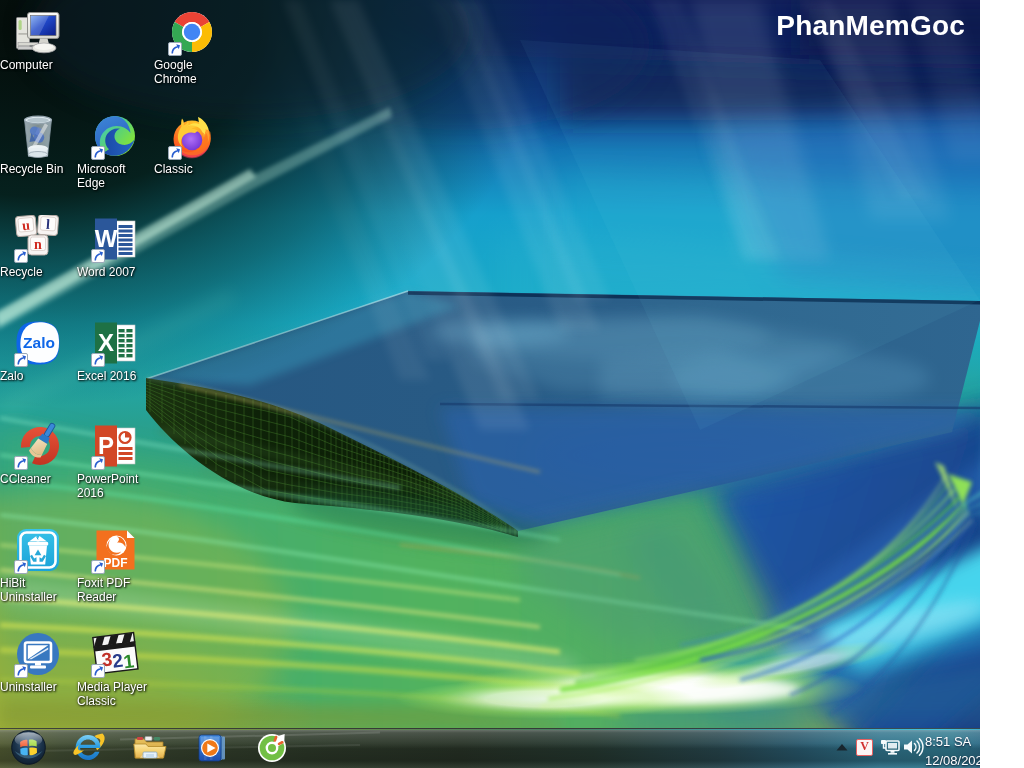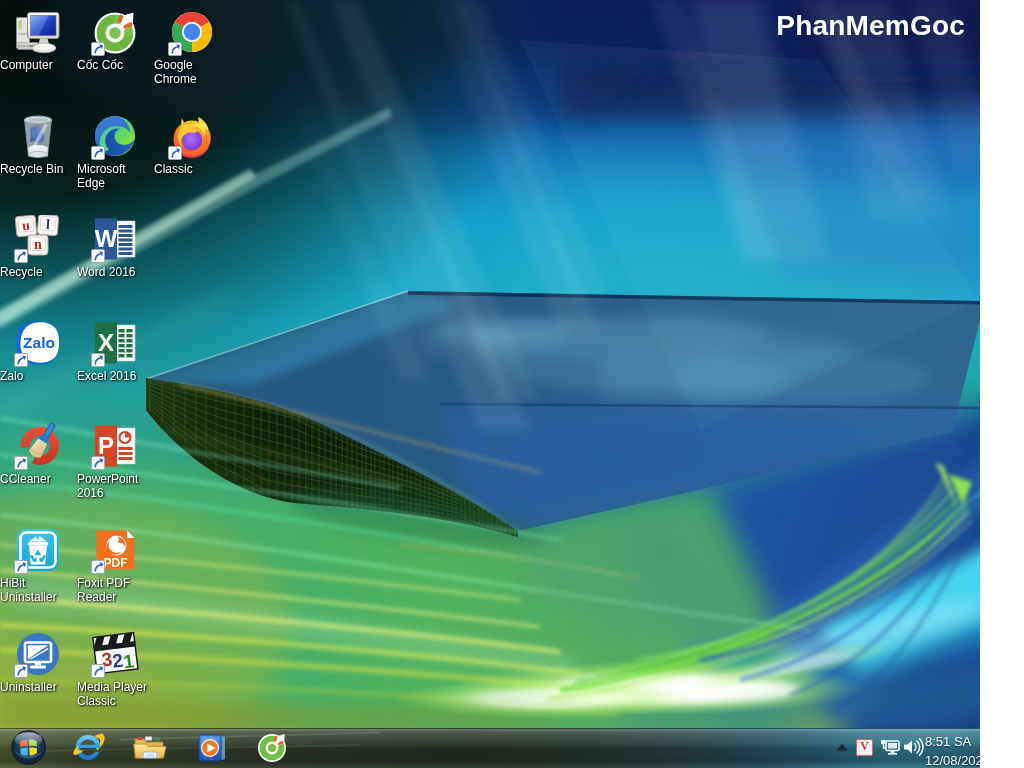--- a/index.html
+++ b/index.html
@@ -308,40 +308,20 @@
 <rect x="13.5" y="4.5" width="31.5" height="26" rx="2.5" fill="url(#mon)" stroke="#90908c" stroke-width="1"></rect>
 <rect x="16.5" y="7.5" width="25.5" height="20" fill="url(#scr)" stroke="#68686a" stroke-width=".7"></rect>
 <path d="M16.5,7.5 L35,7.5 L25,27.5 L16.5,27.5 Z" fill="#ffffff" opacity=".18"></path>
 </g>
 <path d="M26,30.5 L33.5,30.5 L35,36 L24.5,36 Z" fill="#d4d4ce"></path>
 <ellipse cx="30" cy="40" rx="12" ry="4.8" fill="#e8e8e2" stroke="#98989a" stroke-width=".8"></ellipse>
 <ellipse cx="30" cy="38.8" rx="9.5" ry="3.2" fill="#f6f6f2"></ellipse>
 </svg>
       <div class="lb">Computer</div>
     </div>
-<div class="di" style="left:77px;top:8px">
-      <svg class="main" width="48" height="48" viewBox="0 0 48 48">
-<circle cx="24" cy="25" r="20.5" fill="#fff"></circle>
-<circle cx="24" cy="25" r="18.2" fill="#7cc24c"></circle>
-<path d="M24,6.8 A18.2,18.2 0 0 0 5.8,25 A18.2,18.2 0 0 0 24,43.2 A18.2,18.2 0 0 0 41.8,27.5 L24,25 Z" fill="#6cb83e"></path>
-<path d="M26.5,17.5 L30.6,7.9 A18.2,18.2 0 0 1 41.9,16.8 L32,23 Z" fill="#fff"></path>
-<path d="M30.6,7.9 L42.5,4.5 L41.9,16.8 A18.2,18.2 0 0 0 30.6,7.9 Z" fill="#fff"></path>
-<circle cx="24" cy="25" r="9.4" fill="#fff"></circle>
-<circle cx="24" cy="25" r="5.8" fill="#7cc24c"></circle>
-<g stroke="#e8622c" stroke-width="4" stroke-linecap="round">
-<path d="M28.4,13.6 L30.2,8.6"></path>
-<path d="M34.6,18.8 L39.4,16.4"></path>
-</g>
-        <g>
-<rect x="0.5" y="34.5" width="13" height="13" rx="1.5" fill="#fff" stroke="#9aa8b8" stroke-width="1"></rect>
-<path d="M3.5,45.5 C3.5,41.5 5.5,38.8 9.2,38.3 L8.2,36.2 L12,37.2 L10.8,41.2 L9.9,39.6 C6.8,40.2 5.2,42.2 5,45.5 Z" fill="#2a5fd0"></path>
-</g>
-      </svg>
-      <div class="lb">Cốc Cốc</div>
-    </div>
 <div class="di" style="left:154px;top:8px">
       <svg class="main" width="48" height="48" viewBox="0 0 48 48">
 <circle cx="24" cy="24" r="20" fill="#fff"></circle>
 <path d="M6.68,14 A20,20 0 0 1 41.32,14 L32.66,19 A10,10 0 0 0 15.34,19 Z" fill="#ea4335"></path>
 <path d="M6.68,14 A20,20 0 0 0 24,44 L24,34 A10,10 0 0 1 15.34,19 Z" fill="#34a853"></path>
 <path d="M24,44 A20,20 0 0 0 41.32,14 L32.66,19 A10,10 0 0 1 24,34 Z" fill="#fbbc05"></path>
 <circle cx="24" cy="24" r="9.9" fill="#fff"></circle>
 <circle cx="24" cy="24" r="8.2" fill="#4285f4"></circle>
 <g>
 <rect x="0.5" y="34.5" width="13" height="13" rx="1.5" fill="#fff" stroke="#9aa8b8" stroke-width="1"></rect>
@@ -461,21 +441,21 @@
         <rect x="27.5" y="28" width="14" height="3" fill="#2b579a"></rect>
         <rect x="27.5" y="32.5" width="14" height="3" fill="#2b579a"></rect>
         <rect x="27.5" y="37" width="14" height="3" fill="#2b579a"></rect>
 <rect x="4" y="3.5" width="22" height="41" fill="#2b579a"></rect>
 <text x="15" y="32" text-anchor="middle" font-family="Liberation Sans,sans-serif" font-size="24" font-weight="bold" fill="#fff">W</text>
 <g>
 <rect x="0.5" y="34.5" width="13" height="13" rx="1.5" fill="#fff" stroke="#9aa8b8" stroke-width="1"></rect>
 <path d="M3.5,45.5 C3.5,41.5 5.5,38.8 9.2,38.3 L8.2,36.2 L12,37.2 L10.8,41.2 L9.9,39.6 C6.8,40.2 5.2,42.2 5,45.5 Z" fill="#2a5fd0"></path>
 </g>
       </svg>
-      <div class="lb">Word 2016</div>
+      <div class="lb">Word 2007</div>
     </div>
 <div class="di" style="left:0px;top:319px">
       <svg class="main" width="48" height="48" viewBox="0 0 48 48">
 <path d="M24,2.5 C38.5,2.5 45.5,8 45.5,24 C45.5,40 38.5,45.5 24,45.5 C9.5,45.5 2.5,40 2.5,24 C2.5,8 9.5,2.5 24,2.5 Z" fill="#0e66e8"></path>
 <path d="M25.5,3.2 C39,3.5 45,9 45,23.5 C45,36 40.5,42 30,43.5 C18,44.5 8,41 6.5,28 C5.5,13 12,3.5 25.5,3.2 Z" fill="#fdfeff"></path>
 <text x="25" y="29" text-anchor="middle" font-family="Liberation Sans,sans-serif" font-size="15.5" font-weight="bold" fill="#0e66e8">Zalo</text>
 <g>
 <rect x="0.5" y="34.5" width="13" height="13" rx="1.5" fill="#fff" stroke="#9aa8b8" stroke-width="1"></rect>
 <path d="M3.5,45.5 C3.5,41.5 5.5,38.8 9.2,38.3 L8.2,36.2 L12,37.2 L10.8,41.2 L9.9,39.6 C6.8,40.2 5.2,42.2 5,45.5 Z" fill="#2a5fd0"></path>
 </g>

